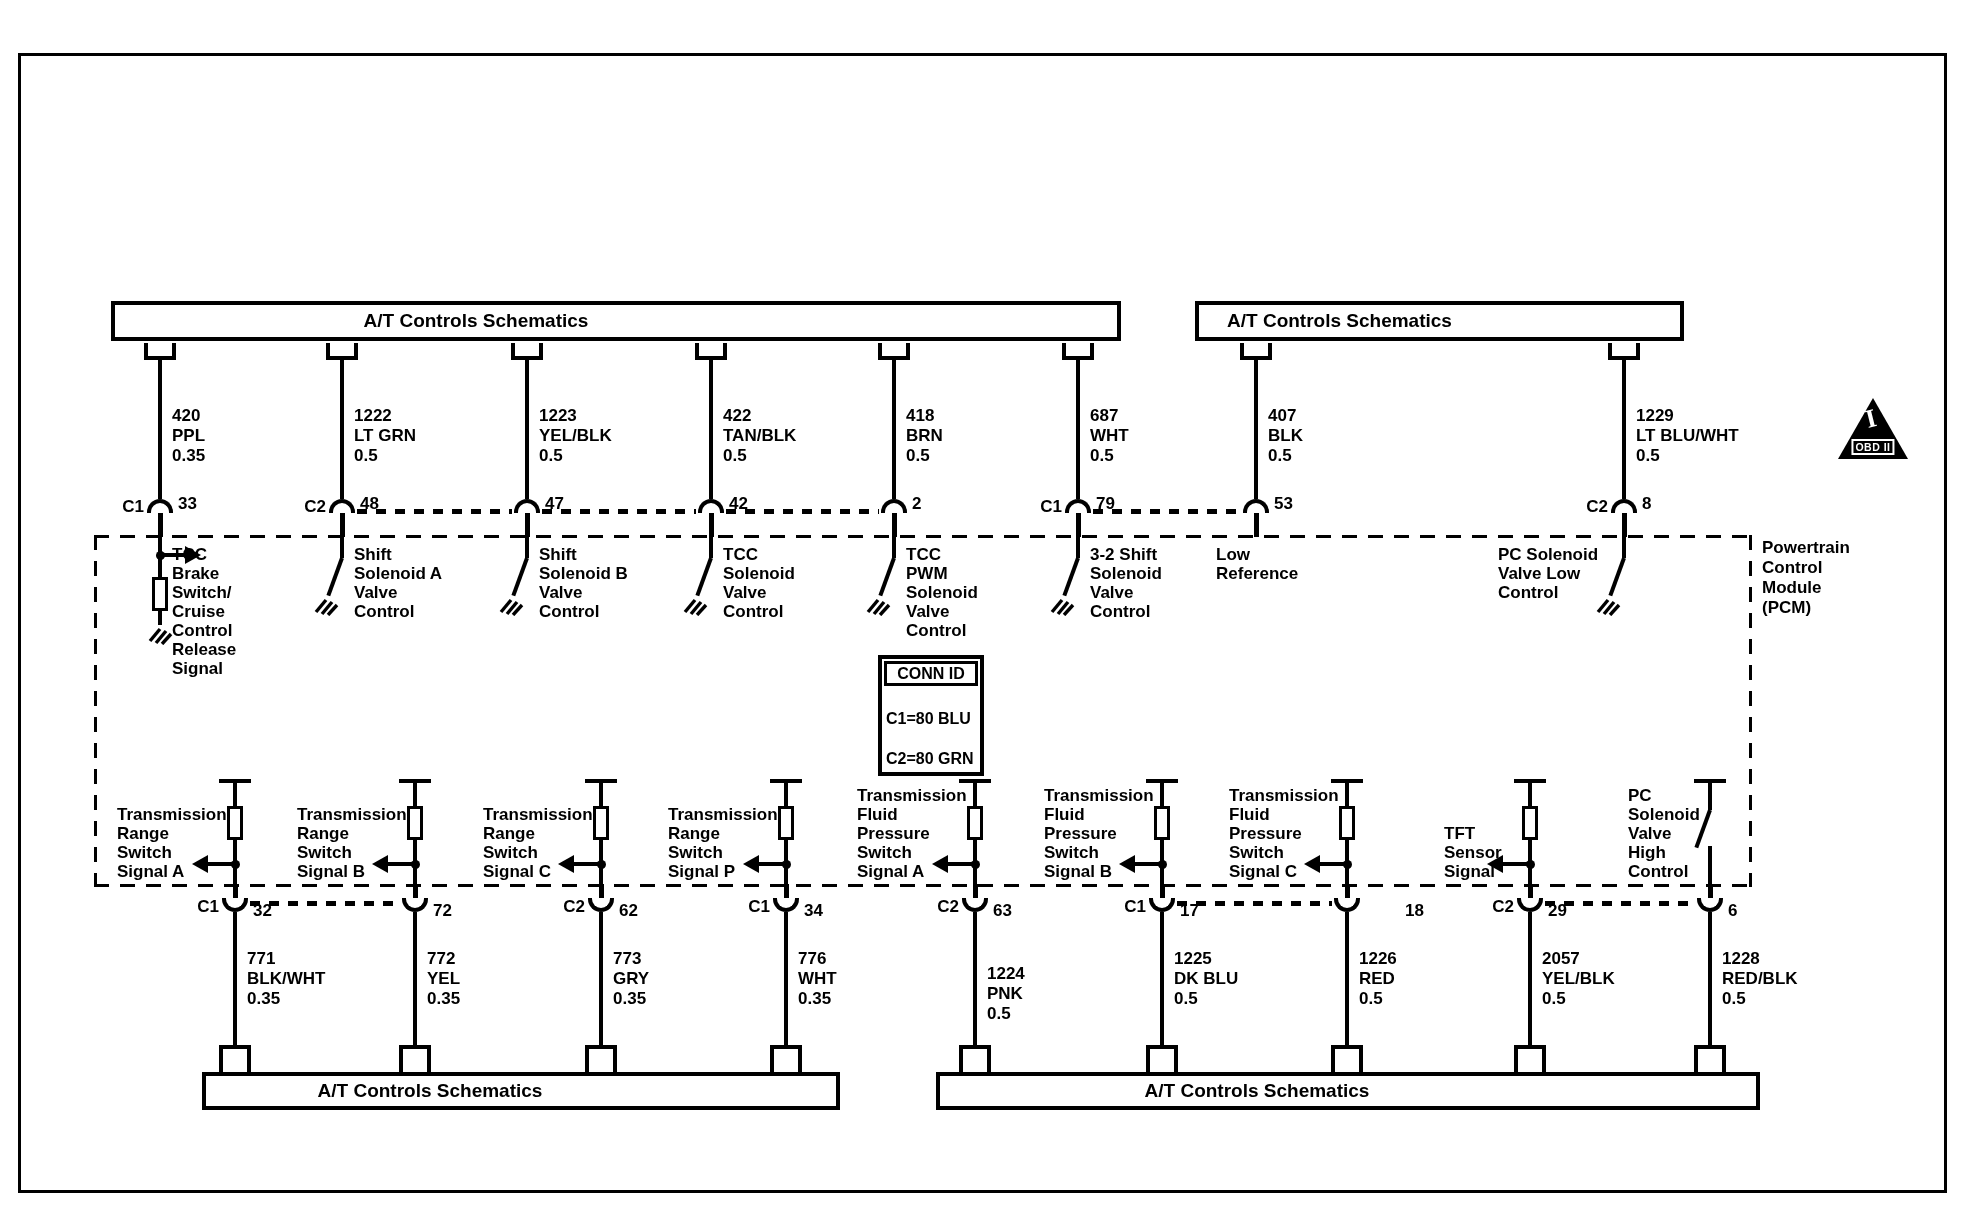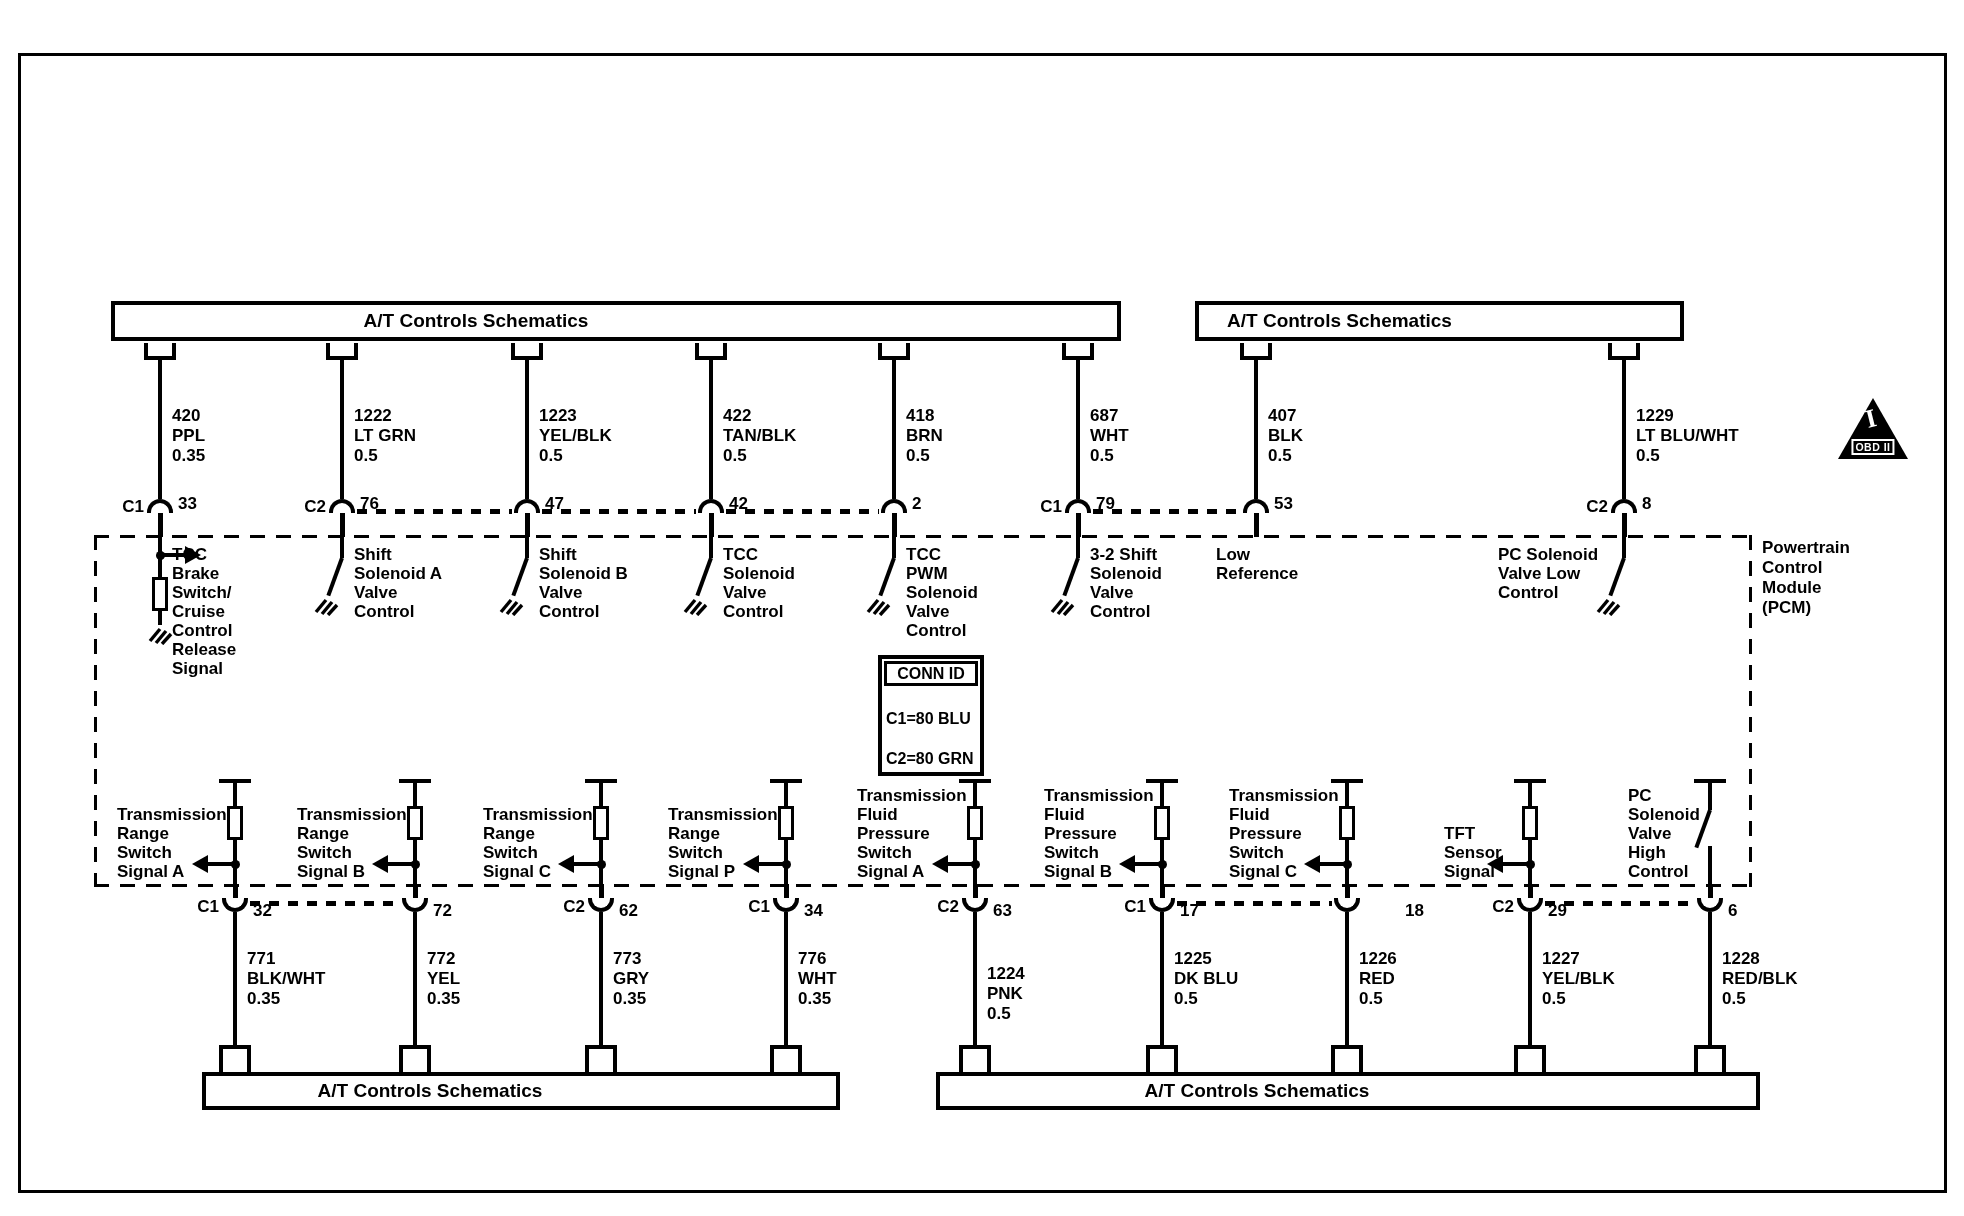--- a/index.html
+++ b/index.html
@@ -131,21 +131,21 @@
 Signal</div>
       <div class="wire" style="left: 326px; top: 343px; width: 4px; height: 15px;"></div>
       <div class="wire" style="left: 354px; top: 343px; width: 4px; height: 15px;"></div>
       <div class="wire" style="left: 326px; top: 356px; width: 32px; height: 4px;"></div>
       <div class="wire" style="left: 340px; top: 358px; width: 4px; height: 141px;"></div>
       <div class="wlbl" style="left: 354px; top: 406px; white-space: pre-line;">1222
 LT GRN
 0.5</div>
       <div class="connlbl" style="left: 266px; top: 497px; white-space: pre-line;">C2</div>
       <div class="arc-top" style="left: 329px; top: 499px;"></div>
-      <div class="pinnum" style="left: 360px; top: 494px; white-space: pre-line;">76</div>
+      <div class="pinnum" style="left: 360px; top: 494px; white-space: pre-line;">48</div>
       <div class="wire" style="left: 339.5px; top: 513px; width: 5px; height: 24px;"></div>
       <div class="wire" style="left: 340px; top: 537px; width: 4px; height: 21px;"></div>
       <div class="blade" style="left: 340px; top: 558px;"></div>
       <svg width="26" height="19" class="gnd" style="left: 313px; top: 597px;">
         <line x1="3" y1="15" x2="13" y2="3" stroke="#000" stroke-width="3.4"></line>
         <line x1="9" y1="17" x2="19" y2="5" stroke="#000" stroke-width="3.4"></line>
         <line x1="15" y1="18" x2="24" y2="8" stroke="#000" stroke-width="3.4"></line>
       </svg>
       <div class="txt" style="left: 354px; top: 545px; white-space: pre-line;">Shift
 Solenoid A
@@ -433,21 +433,21 @@
       <div class="wire" style="left: 1503px; top: 862px; width: 27px; height: 4px;"></div>
       <div class="ah-l" style="left: 1487px; top: 855px;"></div>
       <div class="txt" style="left: 1444px; top: 824px; white-space: pre-line;">TFT
 Sensor
 Signal</div>
       <div class="wire" style="left: 1527.5px; top: 884px; width: 5px; height: 14px;"></div>
       <div class="arc-bot" style="left: 1517px; top: 898px;"></div>
       <div class="connlbl" style="left: 1454px; top: 897px; white-space: pre-line;">C2</div>
       <div class="pinnum" style="left: 1548px; top: 901px; white-space: pre-line;">29</div>
       <div class="wire" style="left: 1528px; top: 912px; width: 4px; height: 133px;"></div>
-      <div class="wlbl" style="left: 1542px; top: 949px; white-space: pre-line;">1227
+      <div class="wlbl" style="left: 1542px; top: 949px; white-space: pre-line;">2057
 YEL/BLK
 0.5</div>
       <div class="wire" style="left: 1514px; top: 1045px; width: 32px; height: 4px;"></div>
       <div class="wire" style="left: 1514px; top: 1049px; width: 4px; height: 23px;"></div>
       <div class="wire" style="left: 1542px; top: 1049px; width: 4px; height: 23px;"></div>
       <div class="tbar" style="left: 1694px; top: 779px;"></div>
       <div class="wire" style="left: 1708px; top: 783px; width: 4px; height: 27px;"></div>
       <div class="blade" style="left: 1708px; top: 810px;"></div>
       <div class="wire" style="left: 1708px; top: 846px; width: 4px; height: 38px;"></div>
       <div class="txt" style="left: 1628px; top: 786px; white-space: pre-line;">PC

